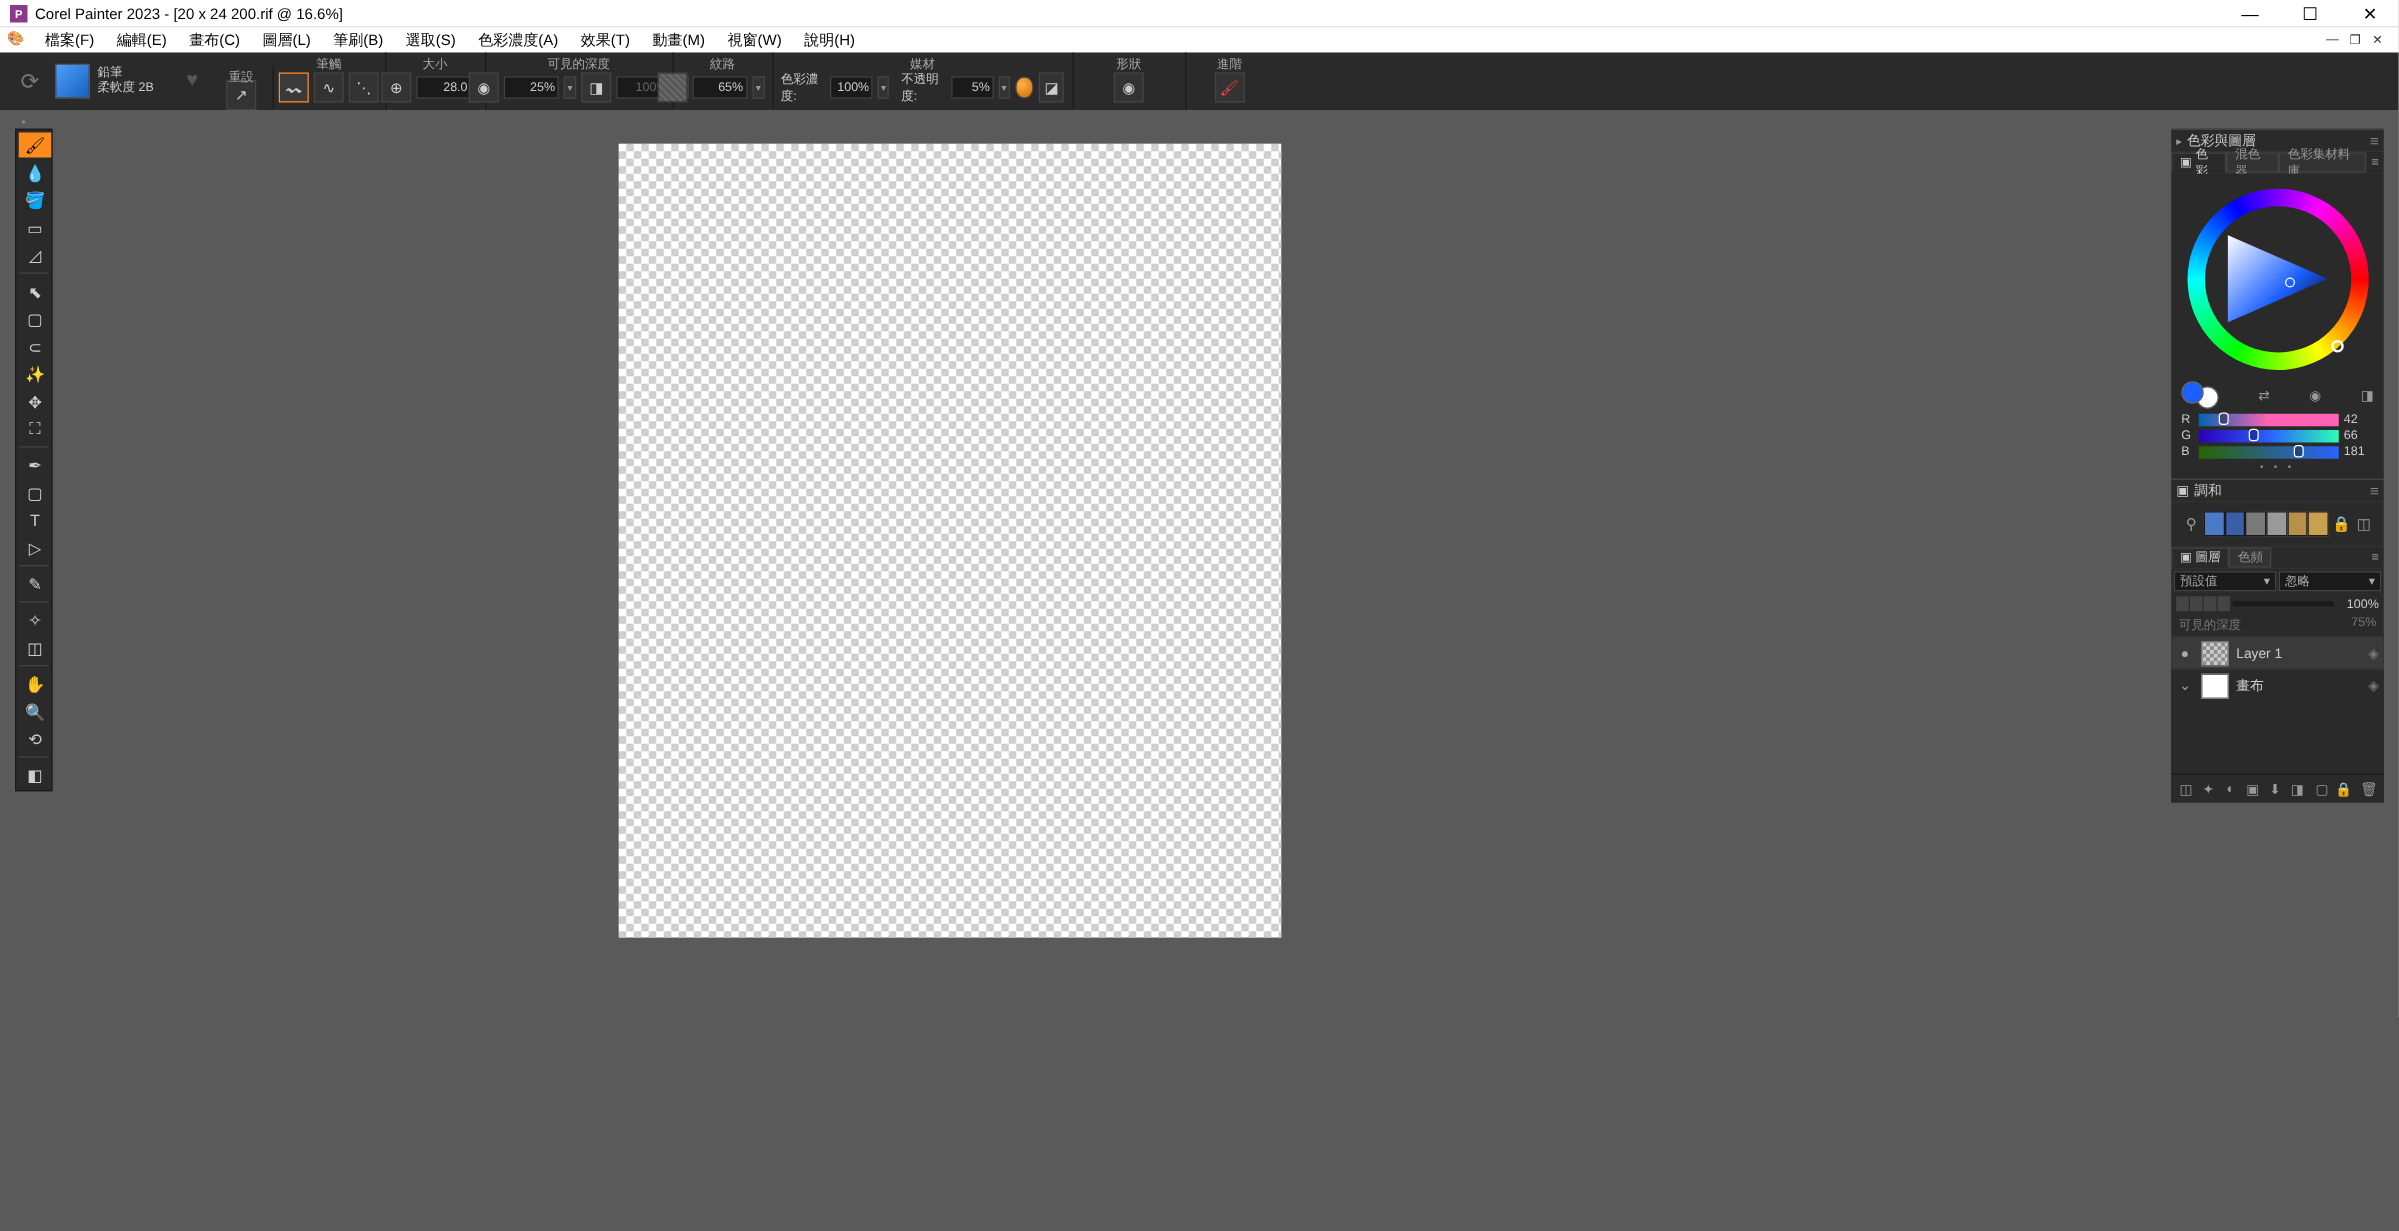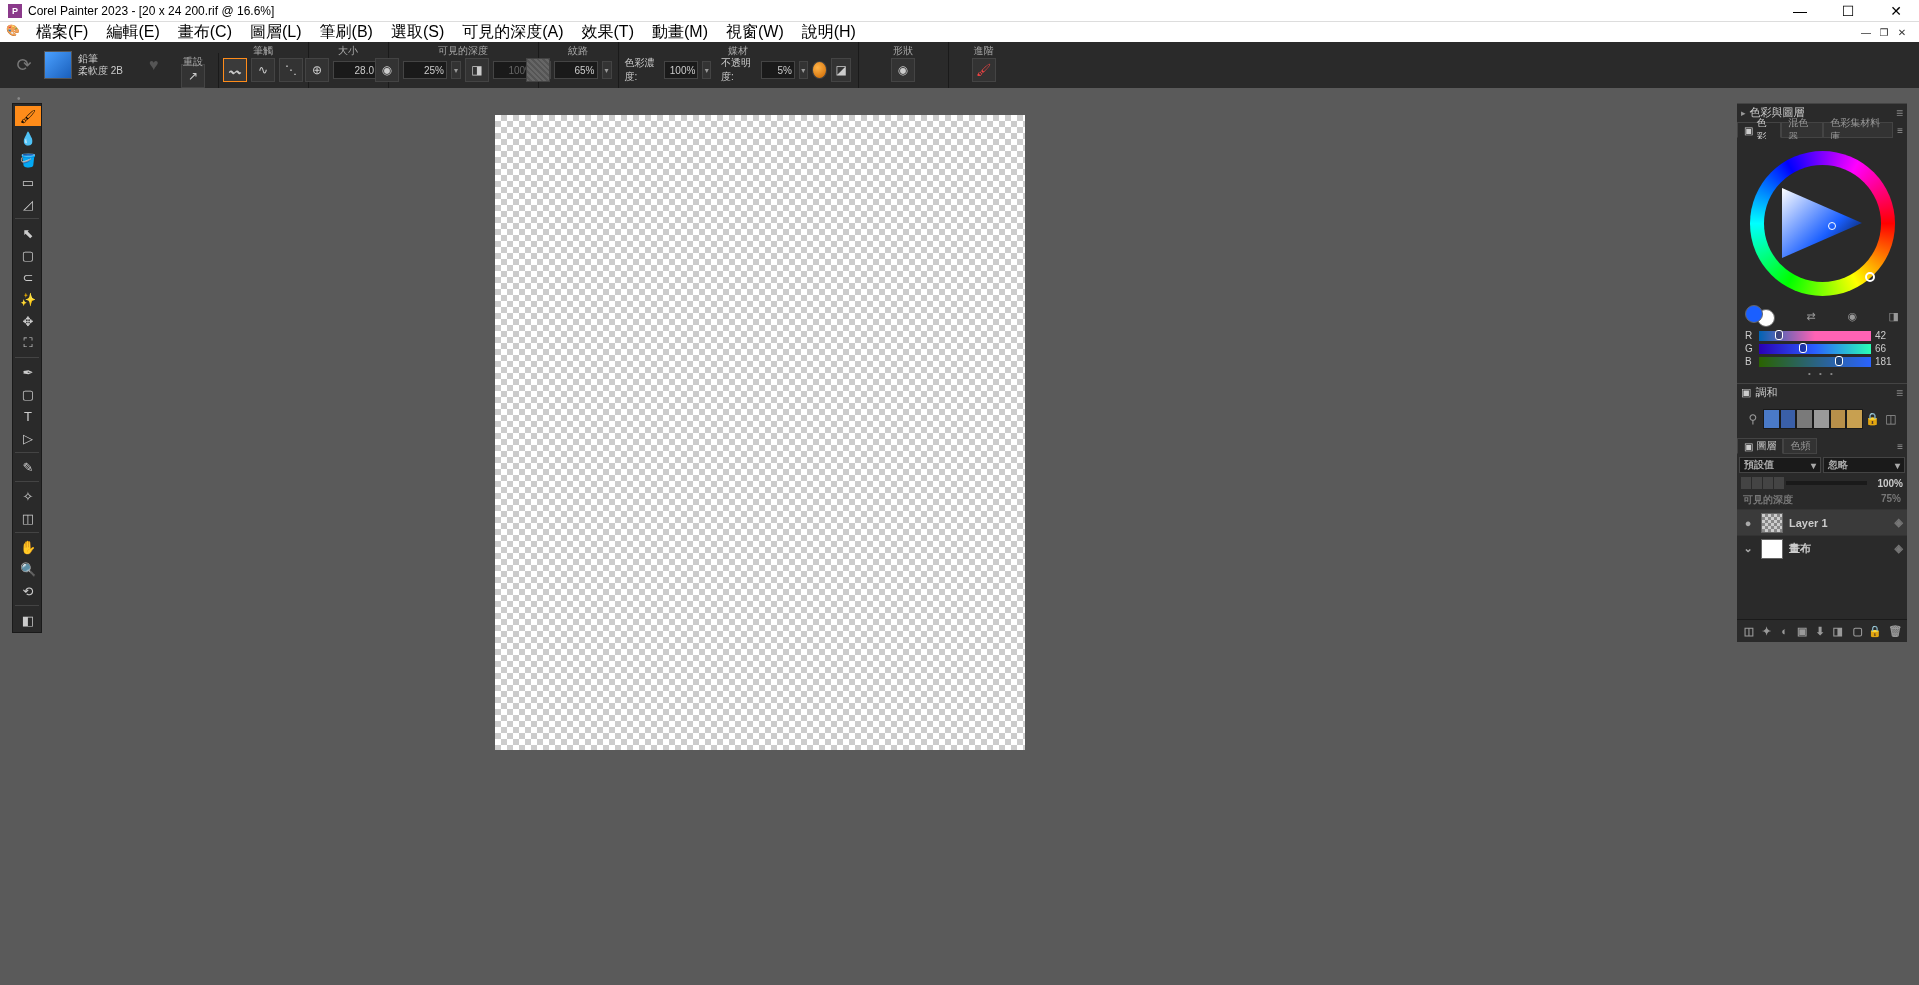--- a/index.html
+++ b/index.html
@@ -8,21 +8,21 @@
 
 .titlebar { height: 22px; background: #fff; display: flex; align-items: center; padding: 0 8px; border-bottom: 1px solid #ddd; }
 .titlebar .app-icon { width: 14px; height: 14px; background: #8b3a8b; margin-right: 6px; display: inline-flex; align-items: center; justify-content: center; color: #fff; font-size: 9px; font-weight: bold; }
 .titlebar .title { font-size: 12px; color: #000; }
 .win-controls { margin-left: auto; display: flex; gap: 18px; font-size: 14px; color: #000; }
 .win-controls span { cursor: pointer; width: 30px; text-align: center; }
 
 
 .menubar { height: 20px; background: #fff; display: flex; align-items: center; padding: 0 6px; gap: 2px; }
 .menubar .menu-icon { width: 16px; height: 16px; margin-right: 4px; }
-.menubar .menu-item { padding: 2px 8px; font-size: 16px; color: #000; cursor: pointer; }
+.menubar .menu-item { padding: 2px 8px; font-size: 12px; color: #000; cursor: pointer; }
 .doc-win-controls { margin-left: auto; display: flex; gap: 4px; font-size: 10px; color: #333; padding-right: 4px;}
 .doc-win-controls span { width: 14px; text-align: center; cursor: pointer;}
 
 
 .propbar { height: 46px; background: #2a2a2a; display: flex; align-items: stretch; color: #ccc; }
 .propbar .seg { border-right: 1px solid #1a1a1a; display: flex; flex-direction: column; align-items: center; justify-content: center; padding: 0 6px; position: relative; }
 .propbar .seg-label { position: absolute; top: 2px; font-size: 10px; color: #aaa; left: 50%; transform: translateX(-50%); white-space: nowrap; }
 .propbar .seg-body { display: flex; align-items: center; gap: 4px; margin-top: 10px; }
 .prop-btn { width: 24px; height: 24px; background: #333; border: 1px solid #444; display: flex; align-items: center; justify-content: center; cursor: pointer; font-size: 12px; color: #ccc; }
 .prop-btn.active { border: 1px solid #ff8c1a; background: #3a3a3a; }
@@ -123,21 +123,21 @@
 </div>
 
 <div class="menubar">
   <span class="menu-icon">🎨</span>
   <span class="menu-item">檔案(F)</span>
   <span class="menu-item">編輯(E)</span>
   <span class="menu-item">畫布(C)</span>
   <span class="menu-item">圖層(L)</span>
   <span class="menu-item">筆刷(B)</span>
   <span class="menu-item">選取(S)</span>
-  <span class="menu-item">可見的深度(A)</span>
+  <span class="menu-item">色彩濃度(A)</span>
   <span class="menu-item">效果(T)</span>
   <span class="menu-item">動畫(M)</span>
   <span class="menu-item">視窗(W)</span>
   <span class="menu-item">說明(H)</span>
   <div class="doc-win-controls">
     <span>—</span>
     <span>❐</span>
     <span>✕</span>
   </div>
 </div>
@@ -335,21 +335,21 @@
     </div>
 
     <div class="panel-tabs">
       <div class="panel-tab active">
           <span style="margin-right:3px;">▣</span>
           <span>圖層</span>
         </div>
       <div class="panel-tab">色頻</div>
       <span class="menu-dots" style="margin-left:auto;padding:0 4px;">≡</span>
     </div>
-    <div class="panel-body" style="padding:0;font-weight:bold;">
+    <div class="panel-body" style="padding:0;">
       <div class="layer-opts">
         <div class="layer-select">
             <span>預設值</span>
             <span>▾</span>
           </div>
         <div class="layer-select">
             <span>忽略</span>
             <span>▾</span>
           </div>
       </div>

